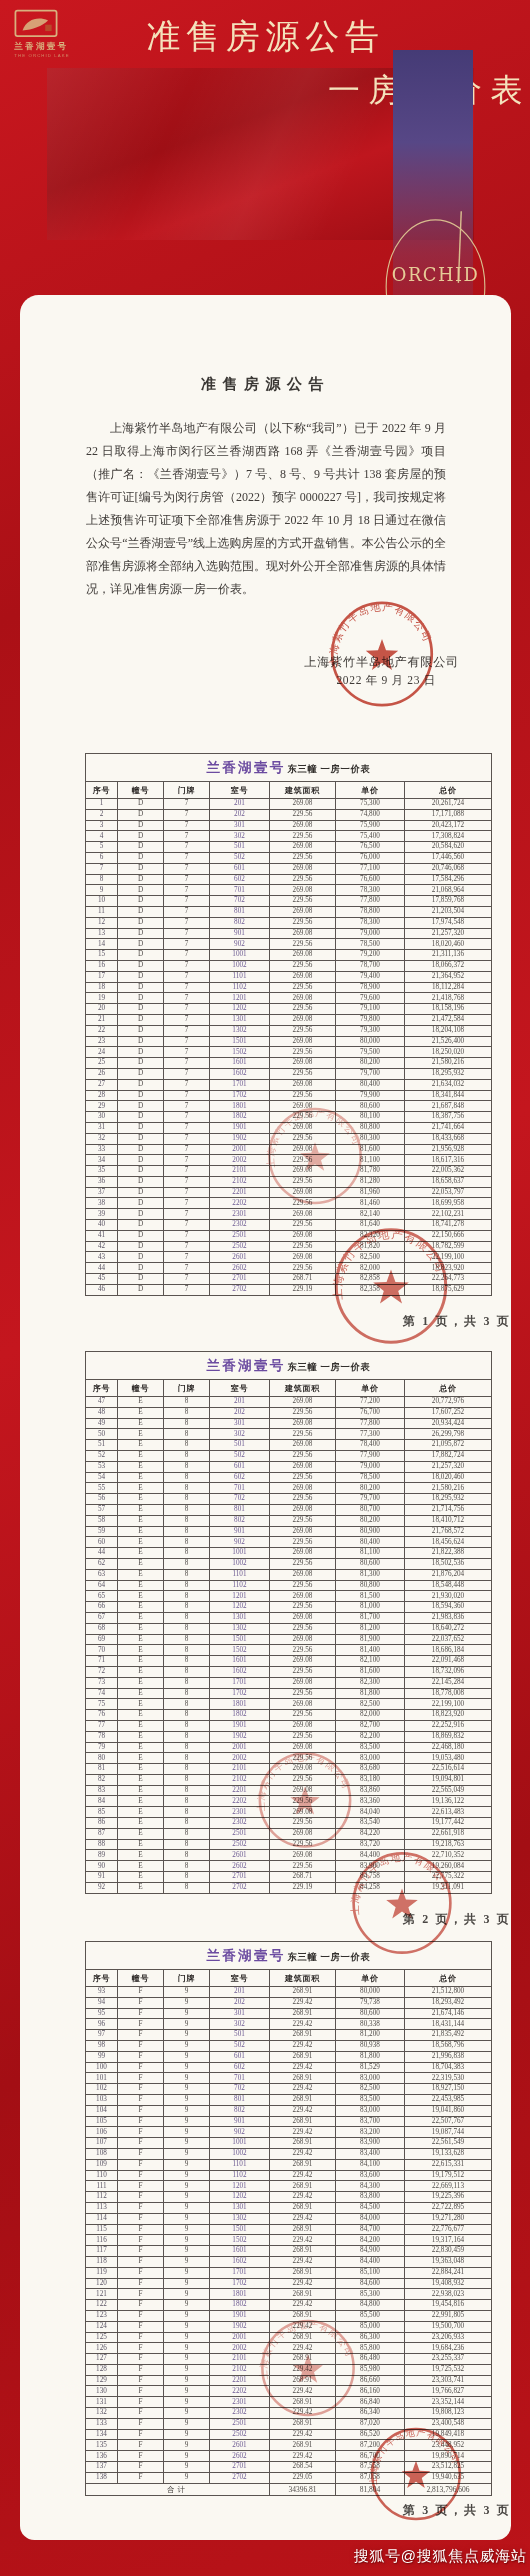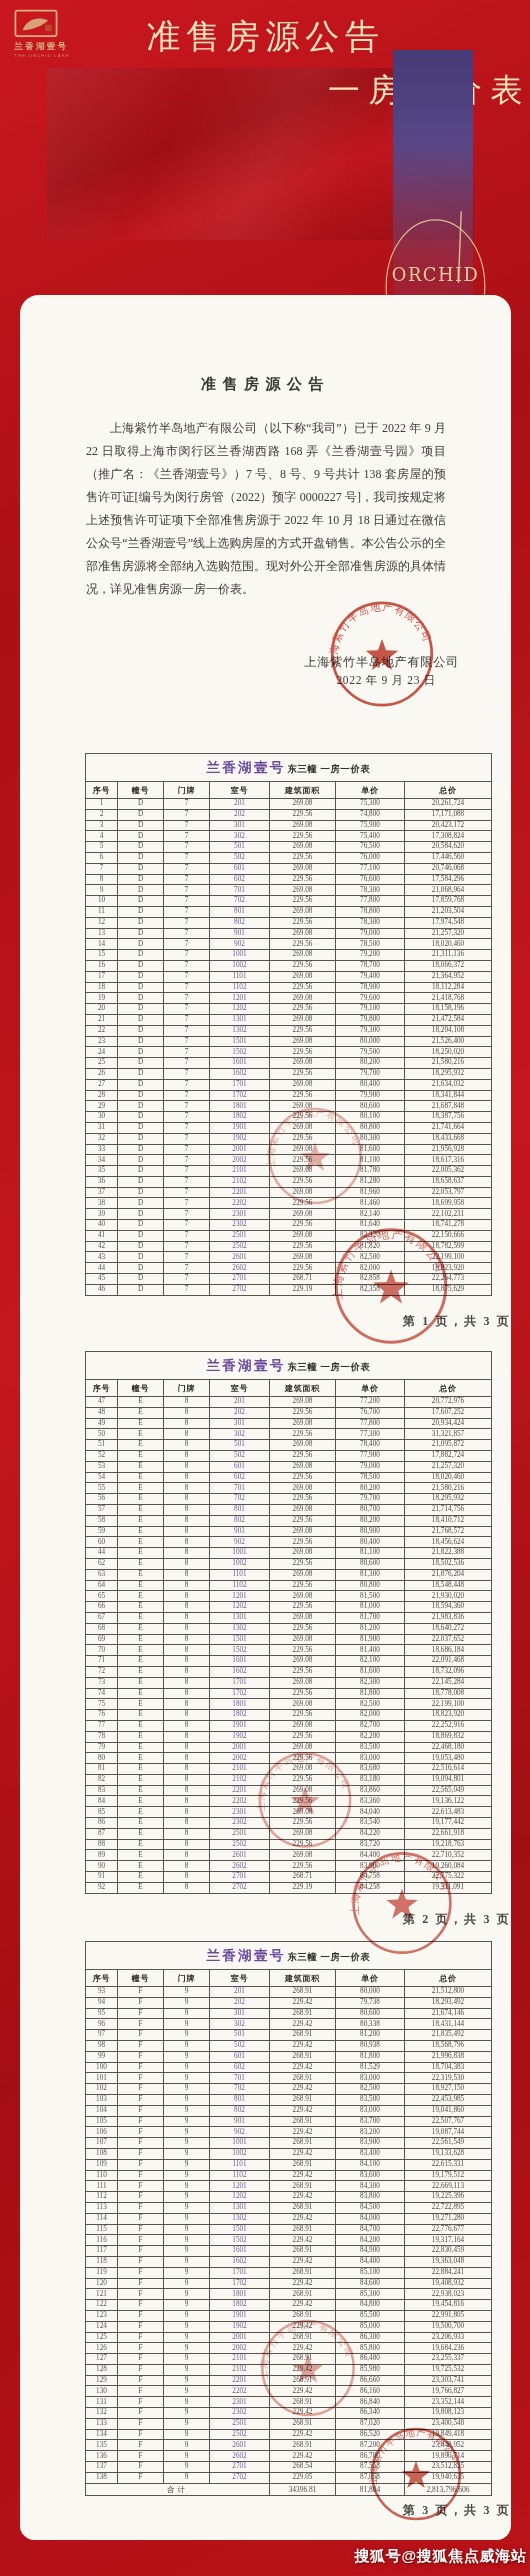--- a/index.html
+++ b/index.html
@@ -72,21 +72,21 @@
     font-size:12px;color:#4a4744;letter-spacing:2.2px;font-weight:bold;
   }
   
   .stamp{
     position:absolute;transform:translate(-50%,-50%);
     color:#c0392b;mix-blend-mode:multiply;pointer-events:none;
   }
   
   .watermark{
     position:absolute;right:4.3px;top:2547px;z-index:6;
-    font-family:"Liberation Sans",sans-serif;font-weight:bold;font-size:15px;color:#ffffff;
+    font-family:"Liberation Sans",sans-serif;font-weight:normal;font-size:15px;color:#ffffff;
     letter-spacing:0.7px;
     text-shadow:0.7px 1.4px 1.4px rgba(70,0,0,.65),0 0 5px rgba(120,0,0,.5);
   }
 </style>
 </head>
 <body>
 
 <div class="bg" data-name="red-background"></div>
 
 <div class="brand-logo" data-name="brand-logo">
@@ -631,21 +631,21 @@
           <td class="c5" data-name="cell-unit-price">77,800</td>
           <td class="c6" data-name="cell-total-price">20,934,424</td>
         </tr>
         <tr data-name="table-row">
           <td class="c0" data-name="cell-seq">50</td>
           <td class="c1" data-name="cell-building-no">E</td>
           <td class="c2" data-name="cell-door-no">8</td>
           <td class="c3" data-name="cell-room-no">302</td>
           <td class="c4" data-name="cell-area">229.56</td>
           <td class="c5" data-name="cell-unit-price">77,300</td>
-          <td class="c6" data-name="cell-total-price">31,321,857</td>
+          <td class="c6" data-name="cell-total-price">26,299,798</td>
         </tr>
         <tr data-name="table-row">
           <td class="c0" data-name="cell-seq">51</td>
           <td class="c1" data-name="cell-building-no">E</td>
           <td class="c2" data-name="cell-door-no">8</td>
           <td class="c3" data-name="cell-room-no">501</td>
           <td class="c4" data-name="cell-area">269.08</td>
           <td class="c5" data-name="cell-unit-price">78,400</td>
           <td class="c6" data-name="cell-total-price">21,095,872</td>
         </tr>

